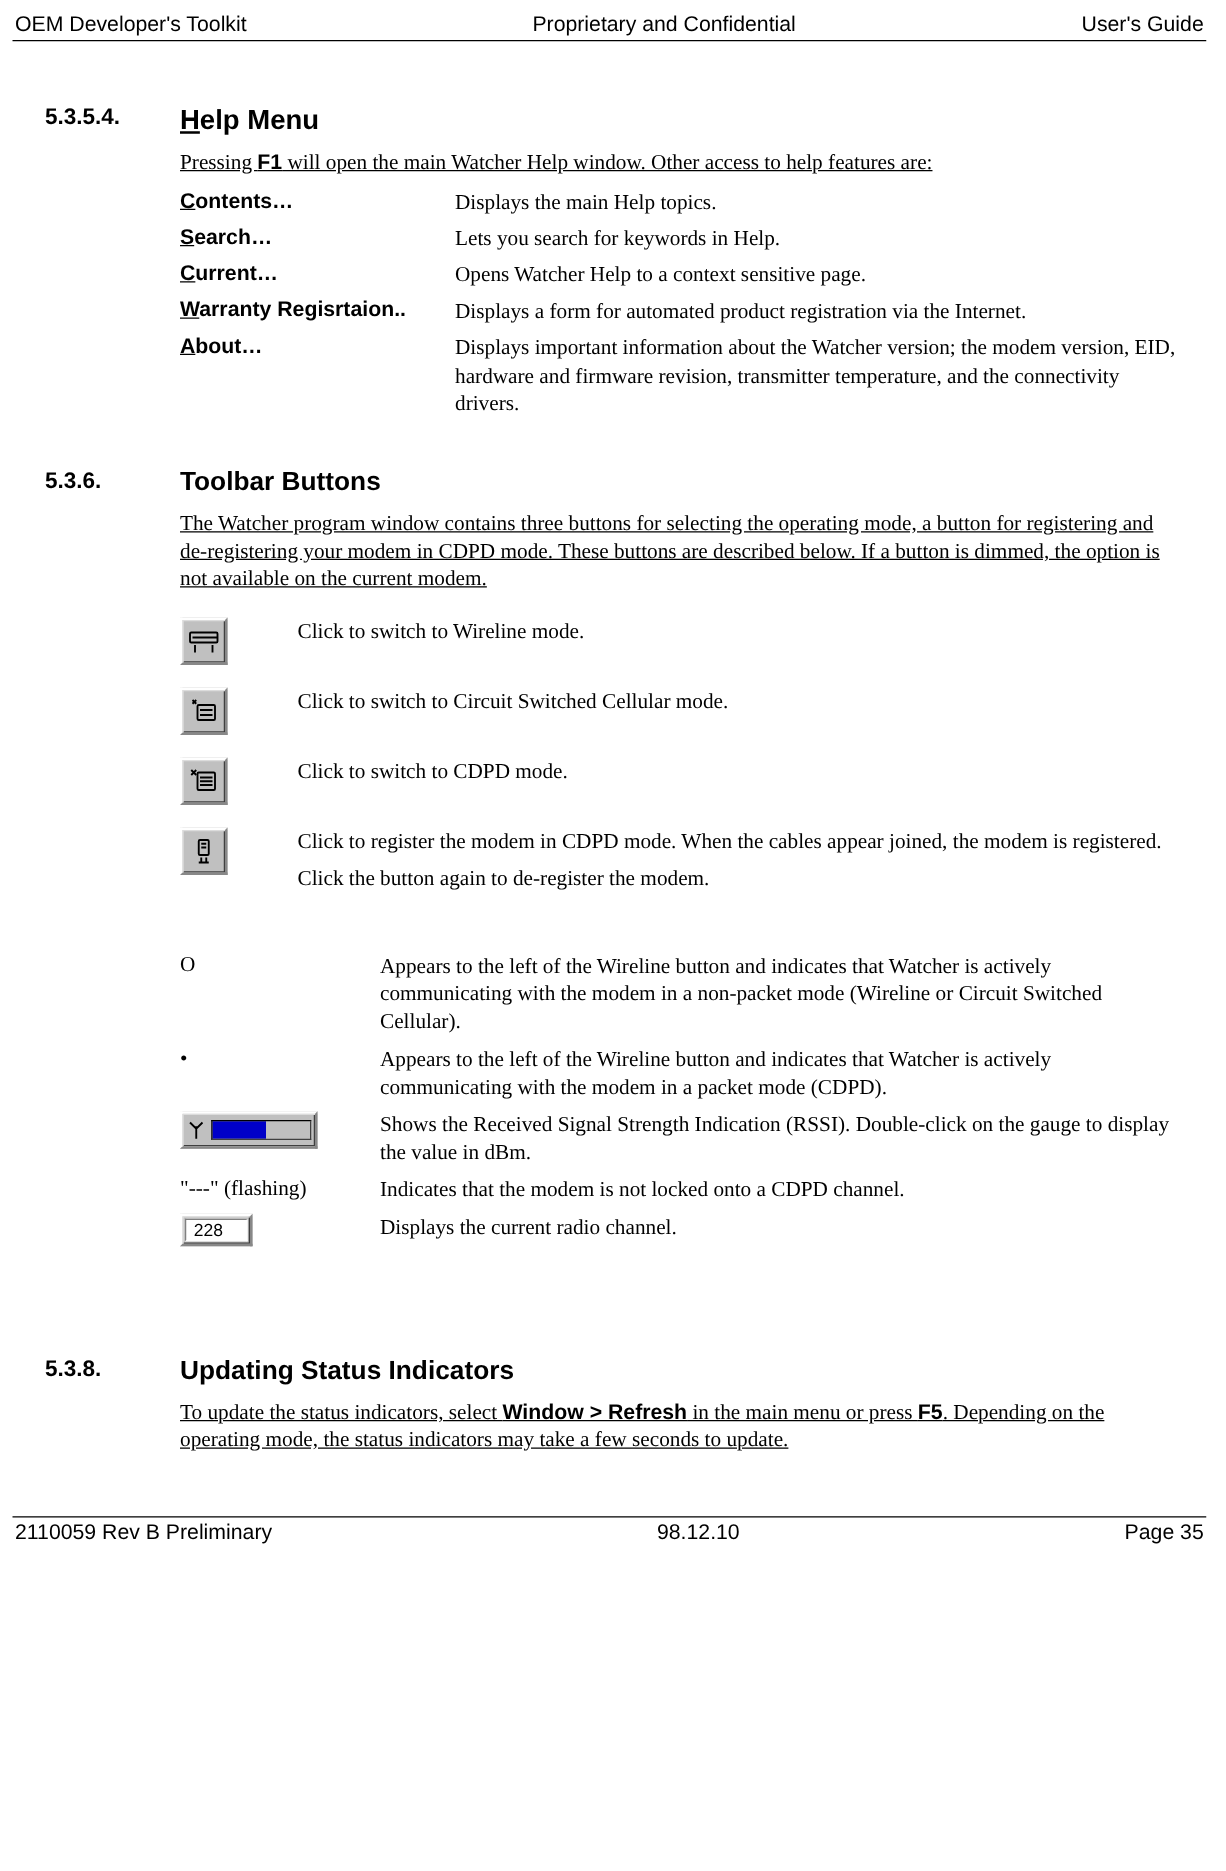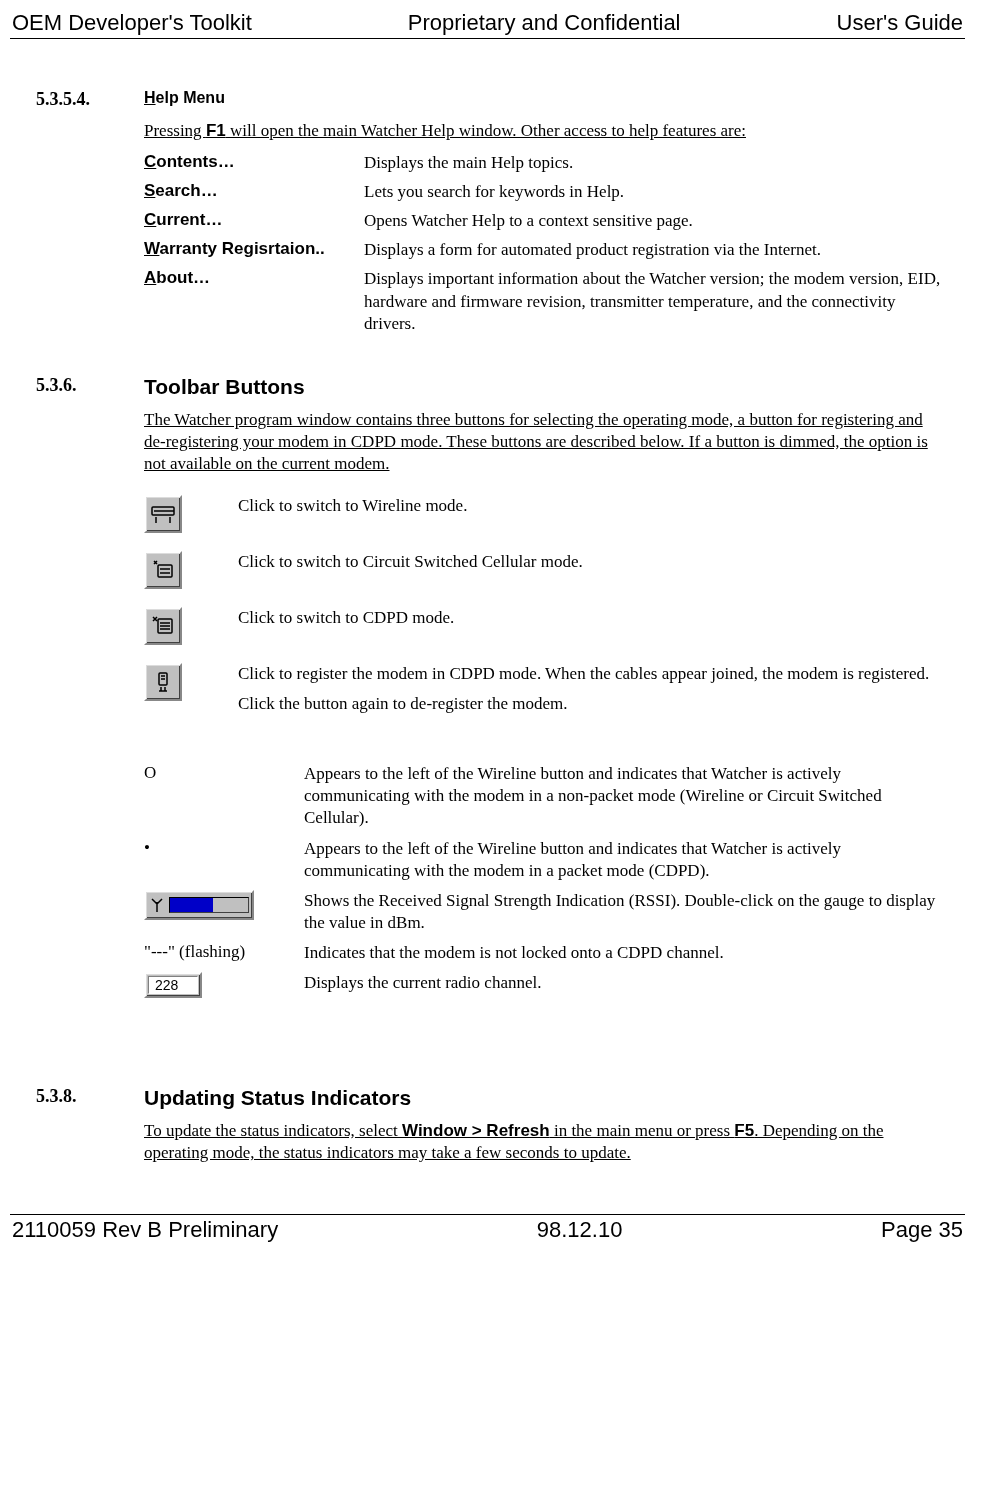--- a/index.html
+++ b/index.html
@@ -12,52 +12,52 @@
     width: 981px;
   }
   .page {
     padding: 10px 16px 10px 10px;
     box-sizing: border-box;
   }
   .header-row, .footer-row {
     display: flex;
     justify-content: space-between;
     font-family: Arial, Helvetica, sans-serif;
-    font-size: 22px;
+    font-size: 17px;
     padding: 0 2px;
   }
   .hr {
     border-top: 1.2px solid #000;
     margin: 2px 0 0 0;
   }
   .hr-bottom {
     border-top: 1.2px solid #000;
     margin-bottom: 2px;
   }
   .content {
     padding: 50px 20px 30px 26px;
   }
   .section {
     display: flex;
     margin-bottom: 10px;
   }
   .sec-num {
-    font-family: Liberation Serif, serif;
+    font-family: Liberation Sans, sans-serif;
     font-weight: bold;
     width: 108px;
     flex-shrink: 0;
   }
   .sec-num.big { font-size: 18px; }
   .sec-num.small { font-size: 18px; }
   .sec-title {
     font-family: Arial, Helvetica, sans-serif;
     font-weight: bold;
   }
   .sec-title.big { font-size: 21px; }
-  .sec-title.small { font-size: 16px; }
+  .sec-title.small { font-size: 22px; }
   .u { text-decoration: underline; }
   .body-block {
     margin-left: 108px;
     margin-bottom: 40px;
   }
   .para { margin-bottom: 10px; line-height: 1.3; text-decoration: underline; }
   .sans-bold { font-family: Arial, Helvetica, sans-serif; font-weight: bold; }
   .menu-row { display: flex; margin-bottom: 7px; }
   .menu-term {
     width: 220px;

